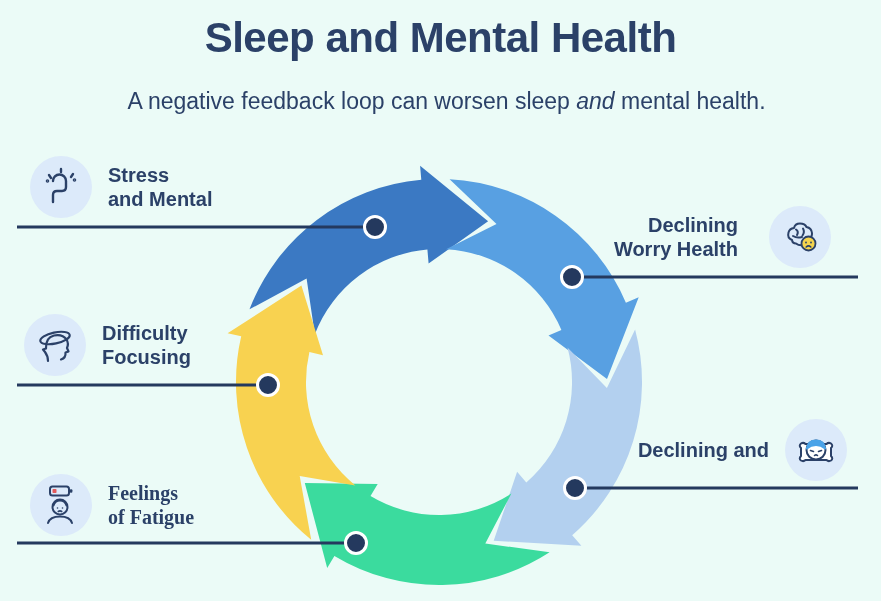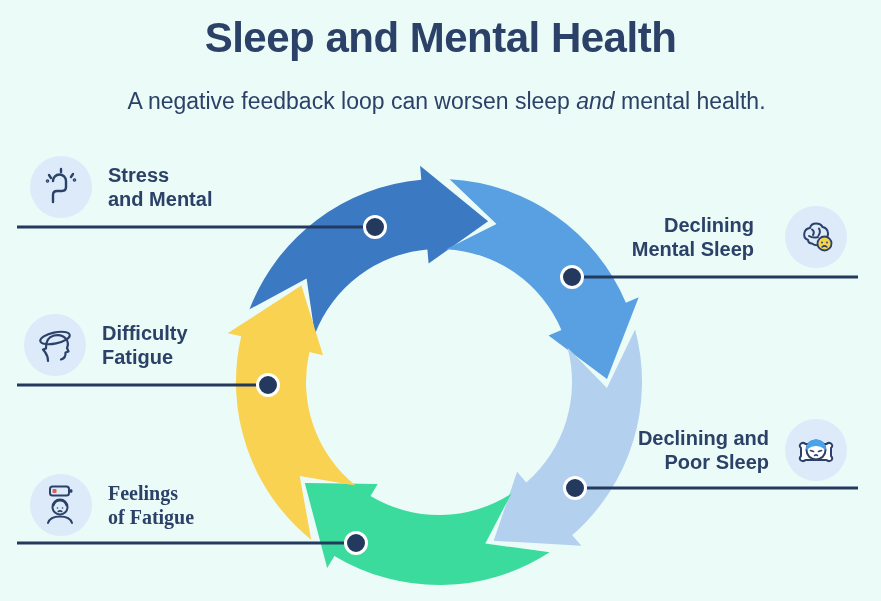--- a/index.html
+++ b/index.html
@@ -75,24 +75,24 @@
         <circle cx="7.5" cy="15" r="0.6" fill="#2B4168"></circle>
         <circle cx="34.5" cy="14" r="0.6" fill="#2B4168"></circle>
       </svg>
     </div>
     <div class="node-label">
       <div>Stress</div>
       <div>and Mental</div>
     </div>
   </div>
 
-  <div class="node right" style="right:34px;top:206px;gap:31px;">
+  <div class="node right" style="right:50px;top:206px;gap:31px;">
     <div class="node-label">
       <div>Declining</div>
-      <div>Mental Sleep</div>
+      <div>Worry Health</div>
     </div>
     <div class="icon-circle">
       <svg class="icon-svg" width="42" height="42" viewBox="0 0 42 42" fill="none" stroke="#2B4168" stroke-width="2" stroke-linecap="round" stroke-linejoin="round">
         <path d="M13 24 Q8 22 9.5 16.5 Q10.5 12.5 15 12 Q16 7.5 21 7.5 Q26 7.5 27.5 11 Q32.5 12 33 17 Q33.3 21 30 23 Q30 28 25 29 Q20 30 17 27.5 Q13.5 27.5 13 24 Z"></path>
         <path d="M17 13.5 Q20 15.5 18 19"></path>
         <path d="M24 12.5 Q26 16 23.5 19.5"></path>
         <path d="M14 20 Q18 22.5 23 21"></path>
         <circle cx="29.5" cy="27.5" r="7" fill="#F5D44D" stroke="#2B4168" stroke-width="1.8"></circle>
         <circle cx="27" cy="26.5" r="0.9" fill="#2B4168" stroke="none"></circle>
         <circle cx="32" cy="26.5" r="0.9" fill="#2B4168" stroke="none"></circle>
@@ -103,28 +103,27 @@
 
   <div class="node left" style="left:24px;top:314px;">
     <div class="icon-circle">
       <svg class="icon-svg" width="42" height="42" viewBox="0 0 42 42" fill="none" stroke="#2B4168" stroke-width="2.2" stroke-linecap="round" stroke-linejoin="round">
         <path d="M14 37 Q14 32 11 28 L9 25.5 L12 24.5 Q11.5 13.5 20 11.5 Q28.5 9.8 32.5 15.5 Q35 19.5 33 24 L34.5 27.5 L31.5 28.5 Q32 34 27 35.5"></path>
         <ellipse cx="21" cy="14" rx="15" ry="5.5" transform="rotate(-12 21 14)"></ellipse>
       </svg>
     </div>
     <div class="node-label">
       <div>Difficulty</div>
-      <div>Fatigue</div>
+      <div>Focusing</div>
     </div>
   </div>
 
   <div class="node right" style="right:34px;top:419px;">
     <div class="node-label">
       <div>Declining and</div>
-      <div>Poor Sleep</div>
     </div>
     <div class="icon-circle">
       <svg class="icon-svg" width="44" height="44" viewBox="0 0 44 44" fill="none" stroke="#2B4168" stroke-width="2" stroke-linecap="round" stroke-linejoin="round">
         <path d="M7 20 Q4.5 17.5 7 15.5 Q9.5 14 11.5 16 L32.5 16 Q34.5 14 37 15.5 Q39.5 17.5 37 20 L37 28 Q39.5 30.5 37 32.5 Q34.5 34 32.5 32 L11.5 32 Q9.5 34 7 32.5 Q4.5 30.5 7 28 Z" fill="#FFFFFF"></path>
         <circle cx="22" cy="22" r="9.5" fill="#FFFFFF"></circle>
         <path d="M12.8 20.5 Q14 12.5 22 12.5 Q30 12.5 31.2 20.5 Q27 17 22 17 Q17 17 12.8 20.5 Z" fill="#4AA3E8" stroke="#4AA3E8"></path>
         <path d="M16.5 22.5 L19.5 23.5" stroke-width="1.6"></path>
         <path d="M27.5 22.5 L24.5 23.5" stroke-width="1.6"></path>
         <path d="M20.5 27.5 Q22 26.3 23.5 27.5" stroke-width="1.6"></path>
       </svg>

